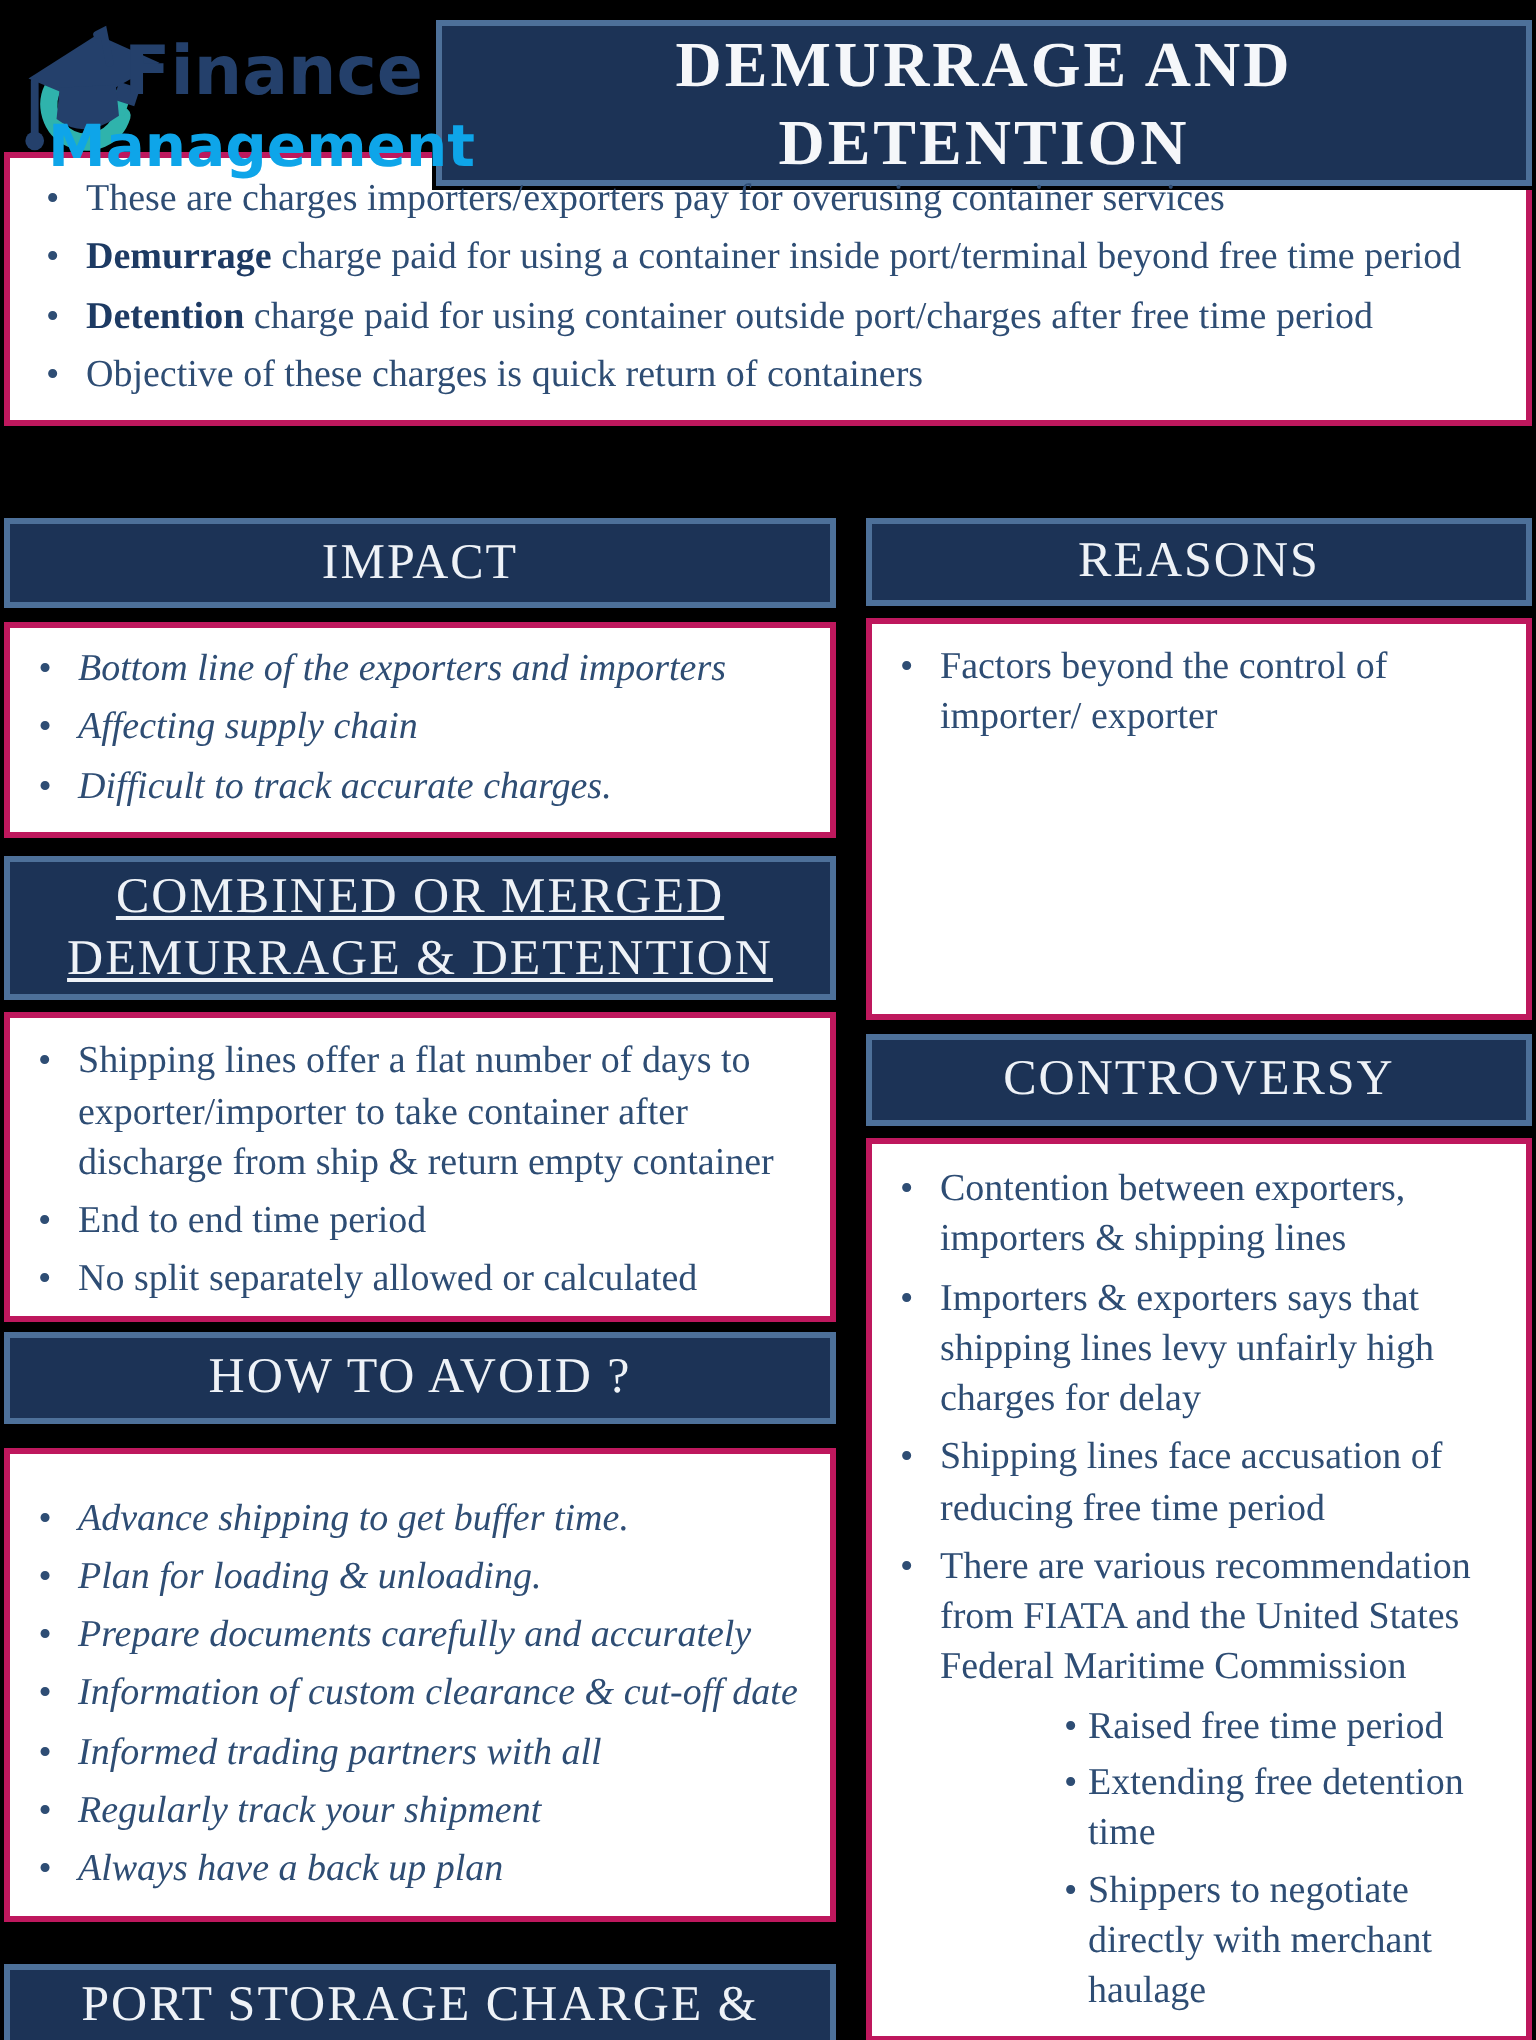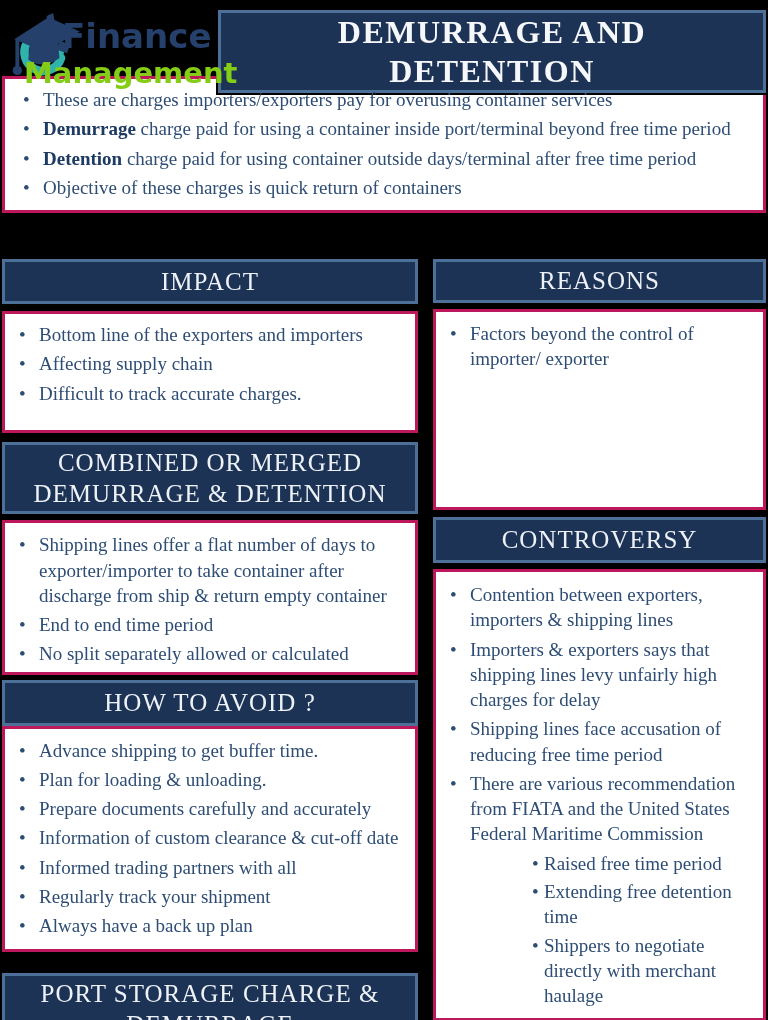--- a/index.html
+++ b/index.html
@@ -16,21 +16,21 @@
   .logo-area { position:relative; width:218px; height:97px; flex:0 0 218px; }
   .logo-cap { position:absolute; left:8px; top:6px; width:78px; height:82px; }
   .logo-text1 {
     position:absolute; left:62px; top:16px;
     font-family:"DejaVu Sans", sans-serif; font-weight:bold;
     font-size:34px; color:#24406b; letter-spacing:0px;
   }
   .logo-text2 {
     position:absolute; left:24px; top:56px;
     font-family:"DejaVu Sans", sans-serif; font-weight:bold;
-    font-size:29px; color:#84cc16;
+    font-size:29px; color:#0ea5e9;
   }
   .title-box {
     flex:1; margin:10px 2px 0 0; height:83px;
     background:#1c3356; border:3px solid #4d7099;
     box-shadow:0 0 0 2px #000;
     display:flex; flex-direction:column; align-items:center; justify-content:center;
     color:#f5f7fa; font-weight:bold; font-size:32px; letter-spacing:1.5px;
     line-height:1.2; text-align:right;
   }
   
@@ -44,25 +44,25 @@
     color:#eef2f7; font-size:25px; letter-spacing:1px;
     text-align:center; line-height:1.25; padding:2px 8px;margin-top:40px;
   }
   
   .intro-box { margin:0 2px; min-height:110px; padding:8px 10px 6px 10px; }
   
   .columns { display:flex; gap:15px; padding:0 2px; margin-top:6px; align-items:flex-start; }
   .col-left  { width:416px; flex:0 0 416px; }
   .col-right { flex:1; }
   .hdr-impact      { min-height:45px; }
-  .box-impact      { min-height:83px;  margin-top:7px; padding:8px 8px 20px 6px; }
-  .hdr-combined    { min-height:70px;  margin-top:9px; }
+  .box-impact      { min-height:83px;  margin-top:7px; padding:8px 8px 6px 6px;font-style:italic; }
+  .hdr-combined    { min-height:70px;  margin-top:9px;text-decoration:underline; }
   .box-combined    { min-height:132px; margin-top:6px; padding:9px 8px 1px 6px; }
   .hdr-avoid       { min-height:46px;  margin-top:5px; }
-  .box-avoid       { min-height:179px; margin-top:0; padding:9px 8px 6px 6px; }
+  .box-avoid       { min-height:179px; margin-top:12px; padding:20px 8px 6px 6px;font-style:italic; }
   .hdr-portstorage { min-height:64px;  margin-top:21px; }
   .hdr-reasons     { min-height:44px; }
   .box-reasons     { min-height:201px; margin-top:6px; padding:9px 24px 6px 6px; }
   .hdr-controversy { min-height:46px;  margin-top:7px; }
   .box-controversy { min-height:350px; margin-top:6px; padding:10px 6px 6px 6px; }
   
   ul.blist { list-style:none; }
   ul.blist > li {
     position:relative; padding-left:28px; margin-bottom:4px; line-height:1.33;
   }
@@ -108,21 +108,21 @@
     <div class="title-box">
       <span>DEMURRAGE AND</span>
       <span>DETENTION</span>
     </div>
   </div>
 
   <div class="white-box intro-box">
     <ul class="blist">
       <li><span class="bold-lead"></span><span>These are charges importers/exporters pay for overusing container services</span></li>
       <li><span class="bold-lead">Demurrage</span><span> charge paid for using a container inside port/terminal beyond free time period</span></li>
-      <li><span class="bold-lead">Detention</span><span> charge paid for using container outside days/terminal after free time period</span></li>
+      <li><span class="bold-lead">Detention</span><span> charge paid for using container outside port/charges after free time period</span></li>
       <li><span class="bold-lead"></span><span>Objective of these charges is quick return of containers</span></li>
     </ul>
   </div>
 
   <div class="columns">
 
     <div class="col-left">
 
       <div class="section-header hdr-impact">IMPACT</div>
       <div class="white-box box-impact">

